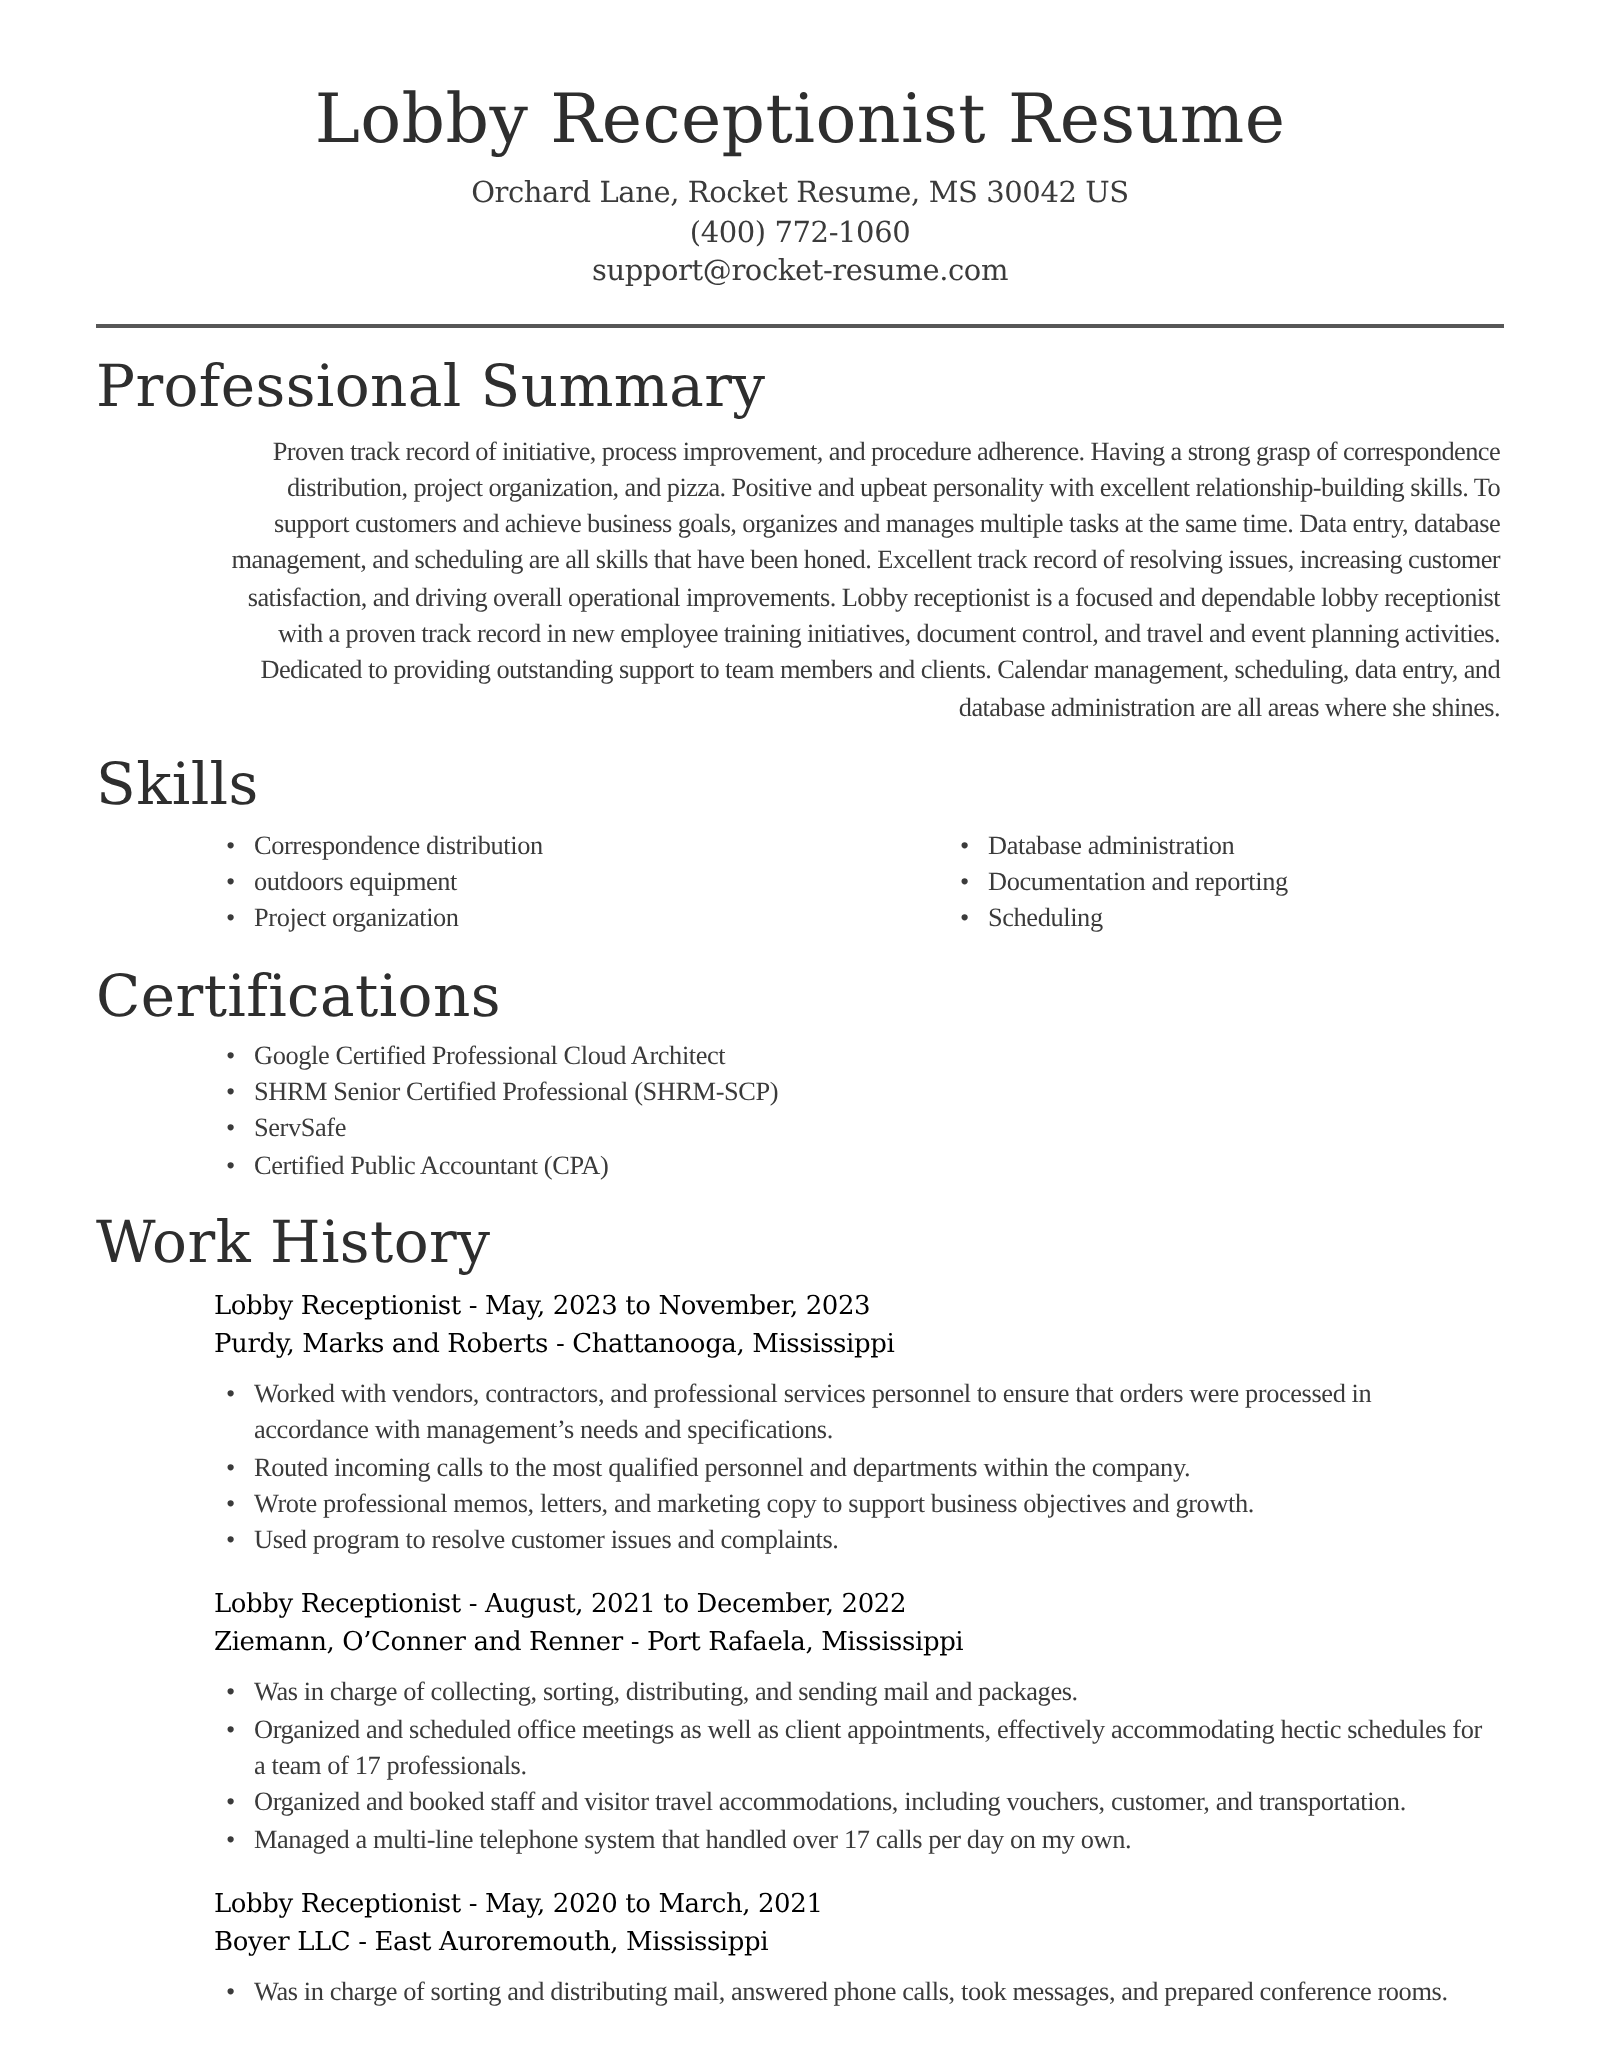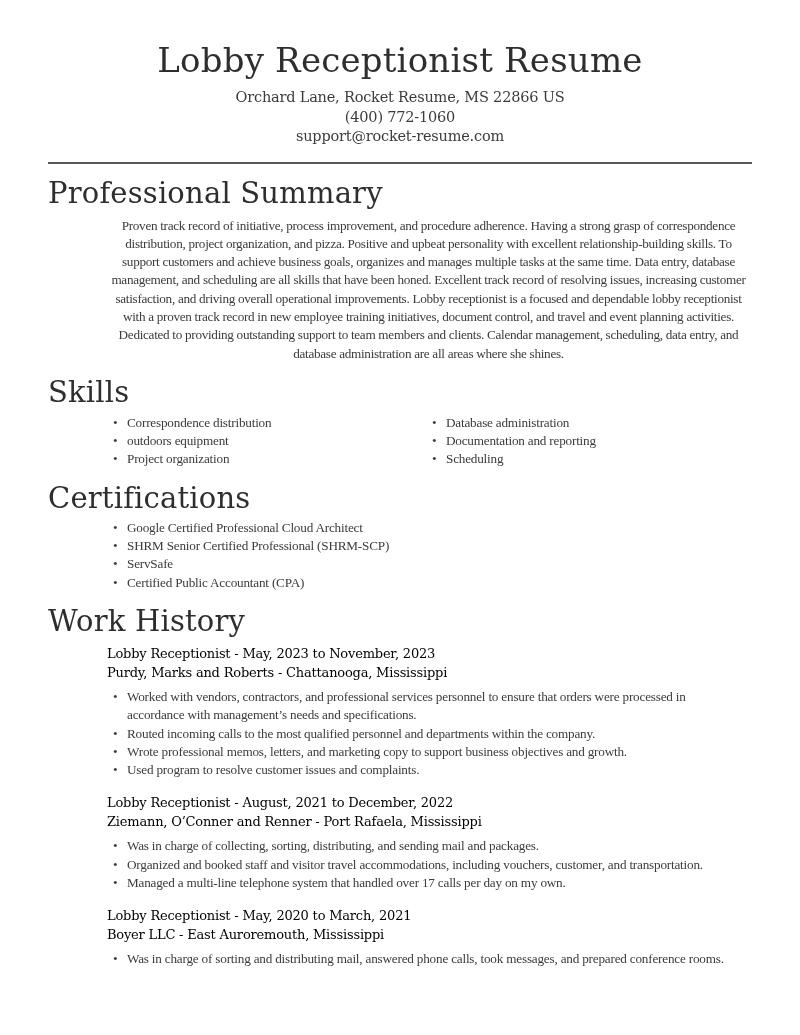--- a/index.html
+++ b/index.html
@@ -51,21 +51,21 @@
     color: #2e2e2e;
     margin: 13px 0 0 0;
     letter-spacing: 0.2px;
   }
 
   .summary {
     margin: 8px 2px 0 59px;
     font-size: 13.2px;
     line-height: 18.3px;
     letter-spacing: -0.3px;
-    text-align: center;
+    text-align: right;
   }
 
   ul.blist {
     list-style: none;
     margin: 0;
     padding: 0;
   }
   ul.blist li {
     position: relative;
     padding-left: 14px;
@@ -75,21 +75,21 @@
   }
   ul.blist li::before {
     content: "\2022";
     position: absolute;
     left: 0;
     top: 0;
     color: #3b3b3b;
   }
 
   
-  .skills-cols { display: flex; margin-top: 6px; }
+  .skills-cols { display: flex; margin-top: 6px; gap: 48px; }
   .skills-cols ul:first-child { margin-left: 65px; width: 319px; }
 
   
   .cert-list { margin: 5px 0 0 65px !important; }
 
   
   .jobs { }
   .job { margin-top: 14px; }
   .job:first-child { margin-top: 7px; }
   .job-title-line, .job-company-line {
@@ -103,21 +103,21 @@
   .job ul.blist { margin: 6px 10px 0 65px; }
 </style>
 </head>
 <body>
 
 <div class="page">
 
   <div class="header">
     <h1 class="resume-title">Lobby Receptionist Resume</h1>
     <div class="contact">
-      <div>Orchard Lane, Rocket Resume, MS 22866 US</div>
+      <div>Orchard Lane, Rocket Resume, MS 30042 US</div>
       <div>(400) 772-1060</div>
       <div>support@rocket-resume.com</div>
     </div>
   </div>
 
   <hr class="rule">
 
   <div>
     <h2>Professional Summary</h2>
     <p class="summary">Proven track record of initiative, process improvement, and procedure adherence. Having a strong grasp of correspondence distribution, project organization, and pizza. Positive and upbeat personality with excellent relationship-building skills. To support customers and achieve business goals, organizes and manages multiple tasks at the same time. Data entry, database management, and scheduling are all skills that have been honed. Excellent track record of resolving issues, increasing customer satisfaction, and driving overall operational improvements. Lobby receptionist is a focused and dependable lobby receptionist with a proven track record in new employee training initiatives, document control, and travel and event planning activities. Dedicated to providing outstanding support to team members and clients. Calendar management, scheduling, data entry, and database administration are all areas where she shines.</p>
@@ -160,20 +160,21 @@
             <li>Routed incoming calls to the most qualified personnel and departments within the company.</li>
             <li>Wrote professional memos, letters, and marketing copy to support business objectives and growth.</li>
             <li>Used program to resolve customer issues and complaints.</li>
           </ul>
       </div>
         <div class="job">
         <div class="job-title-line">Lobby Receptionist - August, 2021 to December, 2022</div>
         <div class="job-company-line">Ziemann, O’Conner and Renner - Port Rafaela, Mississippi</div>
         <ul class="blist">
             <li>Was in charge of collecting, sorting, distributing, and sending mail and packages.</li>
+            <li>Organized and scheduled office meetings as well as client appointments, effectively accommodating hectic schedules for a team of 17 professionals.</li>
             <li>Organized and booked staff and visitor travel accommodations, including vouchers, customer, and transportation.</li>
             <li>Managed a multi-line telephone system that handled over 17 calls per day on my own.</li>
           </ul>
       </div>
         <div class="job">
         <div class="job-title-line">Lobby Receptionist - May, 2020 to March, 2021</div>
         <div class="job-company-line">Boyer LLC - East Auroremouth, Mississippi</div>
         <ul class="blist">
             <li>Was in charge of sorting and distributing mail, answered phone calls, took messages, and prepared conference rooms.</li>
           </ul>

